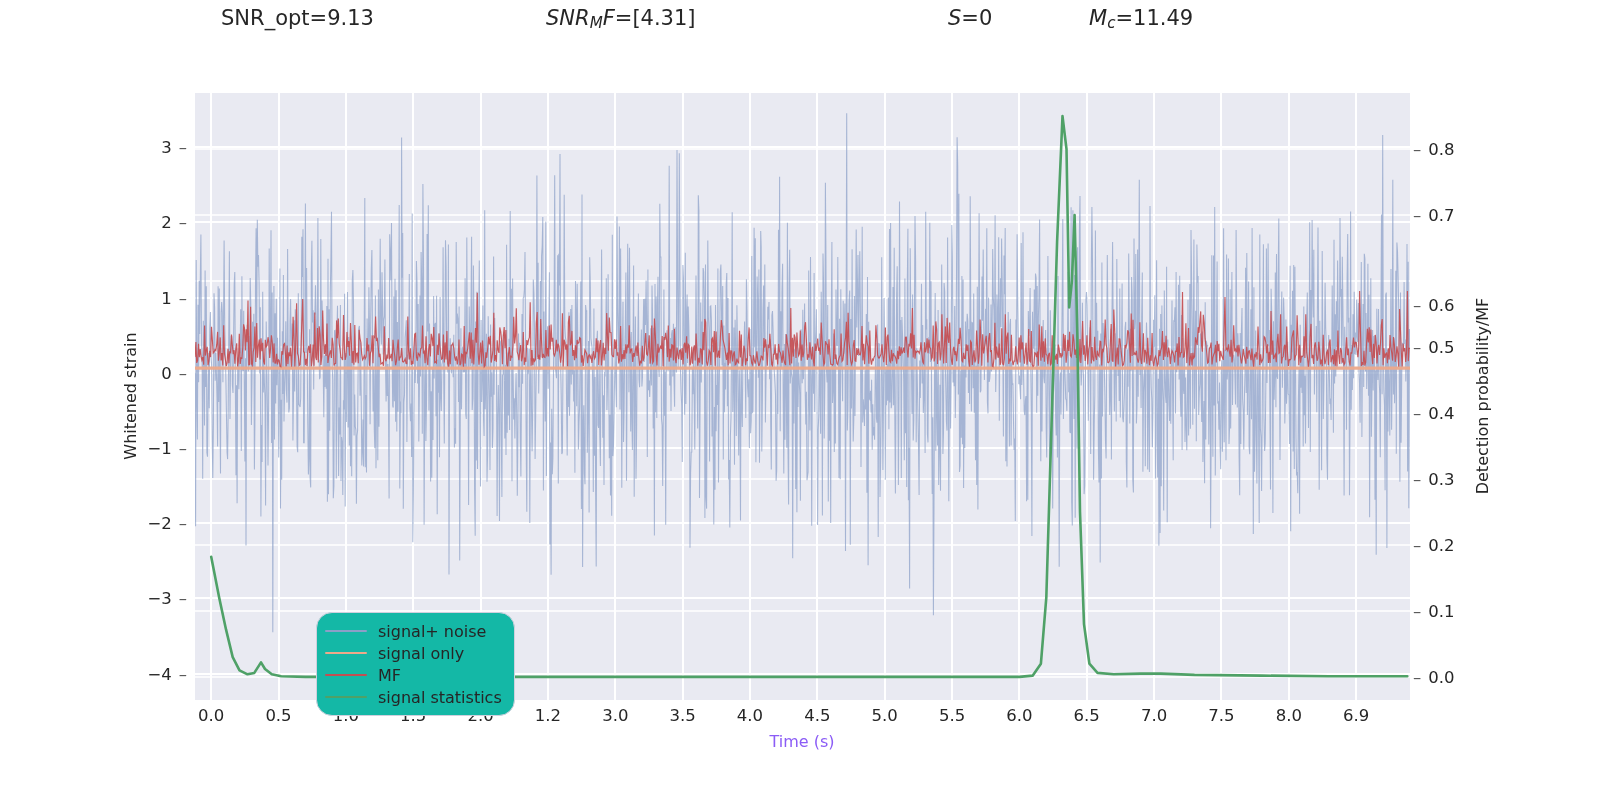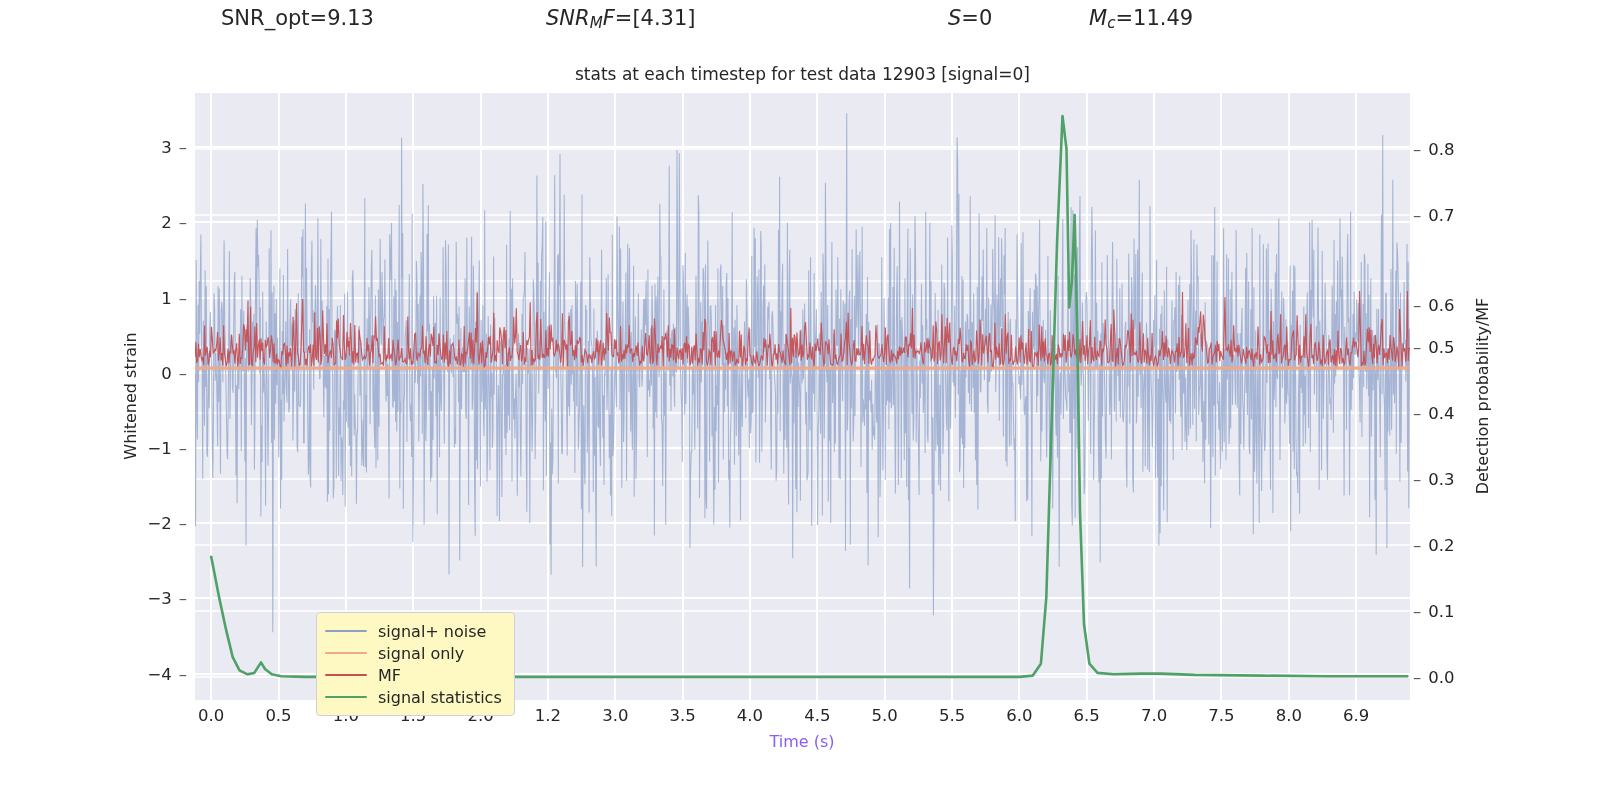--- a/index.html
+++ b/index.html
@@ -131,23 +131,23 @@
     font-size: 16px;
     color: #8b5cf6;
     transform: translateX(-50%);
     white-space: nowrap;
   }
 
   
   #legend {
     position: absolute;
     left: 316px; top: 568px;
-    background: #fef9c3;
+    background: #14b8a6;
     border: 1px solid #cfd0dd;
-    border-radius: 4px;
+    border-radius: 16px;
     padding: 7px 12px 7px 8px;
     box-sizing: border-box;
   }
   .legend-entry {
     display: flex;
     align-items: center;
     height: 22px;
   }
   .legend-swatch {
     width: 42px;
@@ -173,21 +173,20 @@
   <div class="hdr-item" id="hdr-s">
     <span class="it">S</span><span>=</span><span>0</span>
   </div>
   <div class="hdr-item" id="hdr-mc">
     <span class="it">M</span><span class="sub">c</span><span>=</span><span>11.49</span>
   </div>
 </div>
 
 <div id="figure">
 
-  <div id="plot-title">stats at each timestep for test data 12903 [signal=0]</div>
 
   <div id="plot-area">
     <div id="gridlines">
         <div class="grid-h" style="top: 53.1561px;"></div>
         <div class="grid-h" style="top: 128.373px;"></div>
         <div class="grid-h" style="top: 203.59px;"></div>
         <div class="grid-h" style="top: 278.807px;"></div>
         <div class="grid-h" style="top: 354.024px;"></div>
         <div class="grid-h" style="top: 429.24px;"></div>
         <div class="grid-h" style="top: 504.457px;"></div>

